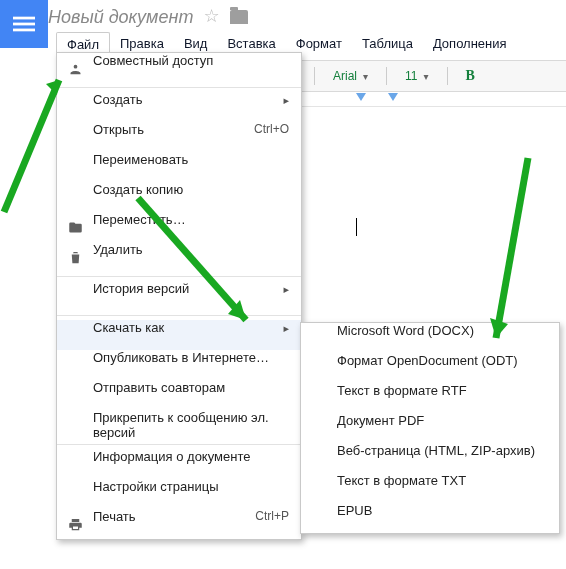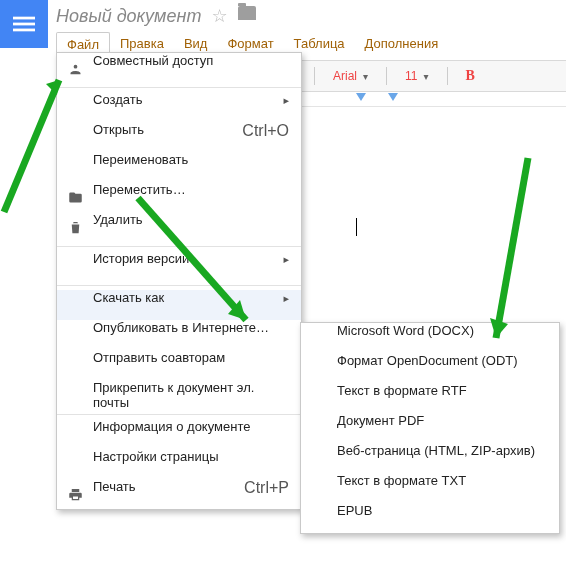--- a/index.html
+++ b/index.html
@@ -1,40 +1,40 @@
 <!DOCTYPE html>
 <html><head>
 <meta charset="utf-8">
 <style>
   html,body{margin:0;padding:0;font-family:Arial,Helvetica,sans-serif;font-size:13px;color:#222;background:#fff;}
   .app{position:relative;width:566px;height:569px;overflow:hidden;}
   .hamburger{position:absolute;left:0;top:0;width:48px;height:48px;background:#4285f4;display:flex;align-items:center;justify-content:center;}
   .hamburger svg{width:22px;height:22px;fill:#fff;}
-  .title-row{position:absolute;left:56px;top:6px;display:flex;align-items:flex-start;gap:10px;}
+  .title-row{position:absolute;left:48px;top:6px;display:flex;align-items:center;gap:10px;}
   .doc-title{font-size:18px;color:#888;font-style:italic;}
   .star-icon{color:#bbb;font-size:18px;position:relative;top:-1px;}
   .folder-icon{width:18px;height:14px;background:#9e9e9e;border-radius:2px 2px 0 0;position:relative;}
   .folder-icon::before{content:"";position:absolute;top:-3px;left:0;width:8px;height:3px;background:#9e9e9e;border-radius:1px 1px 0 0;}
   .menubar{position:absolute;left:56px;top:32px;display:flex;gap:0;}
-  .menu-item{padding:4px 10px;color:#a16207;cursor:default;}
+  .menu-item{padding:4px 10px;color:#0f172a;cursor:default;}
   .menu-item.active{border:1px solid #ccc;border-bottom:1px solid #fff;background:#fff;border-radius:2px 2px 0 0;}
-  .toolbar{position:absolute;left:300px;top:60px;right:0;height:30px;border-top:1px solid #d9d9d9;border-bottom:1px solid #d9d9d9;background:#f7f7f7;display:flex;align-items:center;gap:18px;padding-left:14px;font-size:12px;color:#ef4444;}
+  .toolbar{position:absolute;left:300px;top:60px;right:0;height:30px;border-top:1px solid #d9d9d9;border-bottom:1px solid #d9d9d9;background:#f7f7f7;display:flex;align-items:center;gap:18px;padding-left:14px;font-size:12px;color:#15803d;}
   .tool-sep{width:1px;height:18px;background:#ccc;}
   .tool-drop::after{content:"▾";margin-left:6px;font-size:10px;color:#666;}
   .bold{font-weight:bold;font-family:"Times New Roman",serif;font-size:14px;}
   .ruler{position:absolute;left:300px;top:90px;right:0;height:16px;border-bottom:1px solid #e4e4e4;}
   .ruler .mk{position:absolute;top:3px;width:0;height:0;border-left:5px solid transparent;border-right:5px solid transparent;border-top:8px solid #6aa6e8;}
   .page{position:absolute;left:306px;top:110px;width:260px;height:440px;background:#fff;}
   .cursor{position:absolute;left:356px;top:218px;width:1px;height:18px;background:#000;}
   
   .dd{position:absolute;background:#fff;border:1px solid #c9c9c9;box-shadow:2px 3px 6px rgba(0,0,0,0.25);}
   .dd1{left:56px;top:52px;width:244px;}
   .dd2{left:300px;top:322px;width:258px;}
   .dd-row{display:flex;align-items:flex-start;height:30px;padding:0 12px 0 36px;position:relative;font-size:13px;color:#222;}
-  .dd-row .shortcut{margin-left:auto;color:#555;font-size:16px;}
+  .dd-row .shortcut{margin-left:auto;color:#555;font-size:12px;}
   .dd-row .sub::after{content:"▸";color:#555;font-size:11px;}
   .dd-row .sub{margin-left:auto;}
   .dd-row.hover{background:#eef3fb;}
   .dd-sep{height:1px;background:#e2e2e2;margin:4px 0;}
   .ico{position:absolute;left:10px;top:7px;width:16px;height:16px;color:#616161;display:flex;align-items:center;justify-content:center;}
   .ico svg{width:15px;height:15px;fill:#616161;}
   .dd2 .dd-row{}
   
   .arrow{position:absolute;pointer-events:none;}
   .arrow line{stroke:#19a821;stroke-width:7;}
@@ -56,20 +56,21 @@
   <div class="title-row">
     <span class="doc-title">Новый документ</span>
     <span class="star-icon">☆</span>
     <span class="folder-icon"></span>
   </div>
 
   <div class="menubar">
     <div class="menu-item active">Файл</div>
     <div class="menu-item">Правка</div>
     <div class="menu-item">Вид</div>
+    <div class="menu-item">Вставка</div>
     <div class="menu-item">Формат</div>
     <div class="menu-item">Таблица</div>
     <div class="menu-item">Дополнения</div>
   </div>
 
   <div class="toolbar">
     <span class="tool-sep"></span>
     <span class="tool-drop">Arial</span>
     <span class="tool-sep"></span>
     <span class="tool-drop">11</span>
@@ -100,20 +101,23 @@
       <span class="sub"></span>
     </div>
     <div class="dd-row">
       <span>Открыть</span>
       <span class="shortcut">Ctrl+O</span>
     </div>
     <div class="dd-row">
       <span>Переименовать</span>
     </div>
     <div class="dd-row">
+      <span>Создать копию</span>
+    </div>
+    <div class="dd-row">
       <span class="ico">
           <svg viewBox="0 0 24 24">
             <path d="M10 4H4a2 2 0 00-2 2v12a2 2 0 002 2h16a2 2 0 002-2V8a2 2 0 00-2-2h-8l-2-2z"></path>
           </svg>
         </span>
       <span>Переместить…</span>
     </div>
     <div class="dd-row">
       <span class="ico">
           <svg viewBox="0 0 24 24">
@@ -132,21 +136,21 @@
       <span>Скачать как</span>
       <span class="sub"></span>
     </div>
     <div class="dd-row">
       <span>Опубликовать в Интернете…</span>
     </div>
     <div class="dd-row">
       <span>Отправить соавторам</span>
     </div>
     <div class="dd-row">
-      <span>Прикрепить к документ эл. почты</span>
+      <span>Прикрепить к сообщению эл. версий</span>
     </div>
     <div class="dd-sep"></div>
     <div class="dd-row">
       <span>Информация о документе</span>
     </div>
     <div class="dd-row">
       <span>Настройки страницы</span>
     </div>
     <div class="dd-row">
       <span class="ico">

